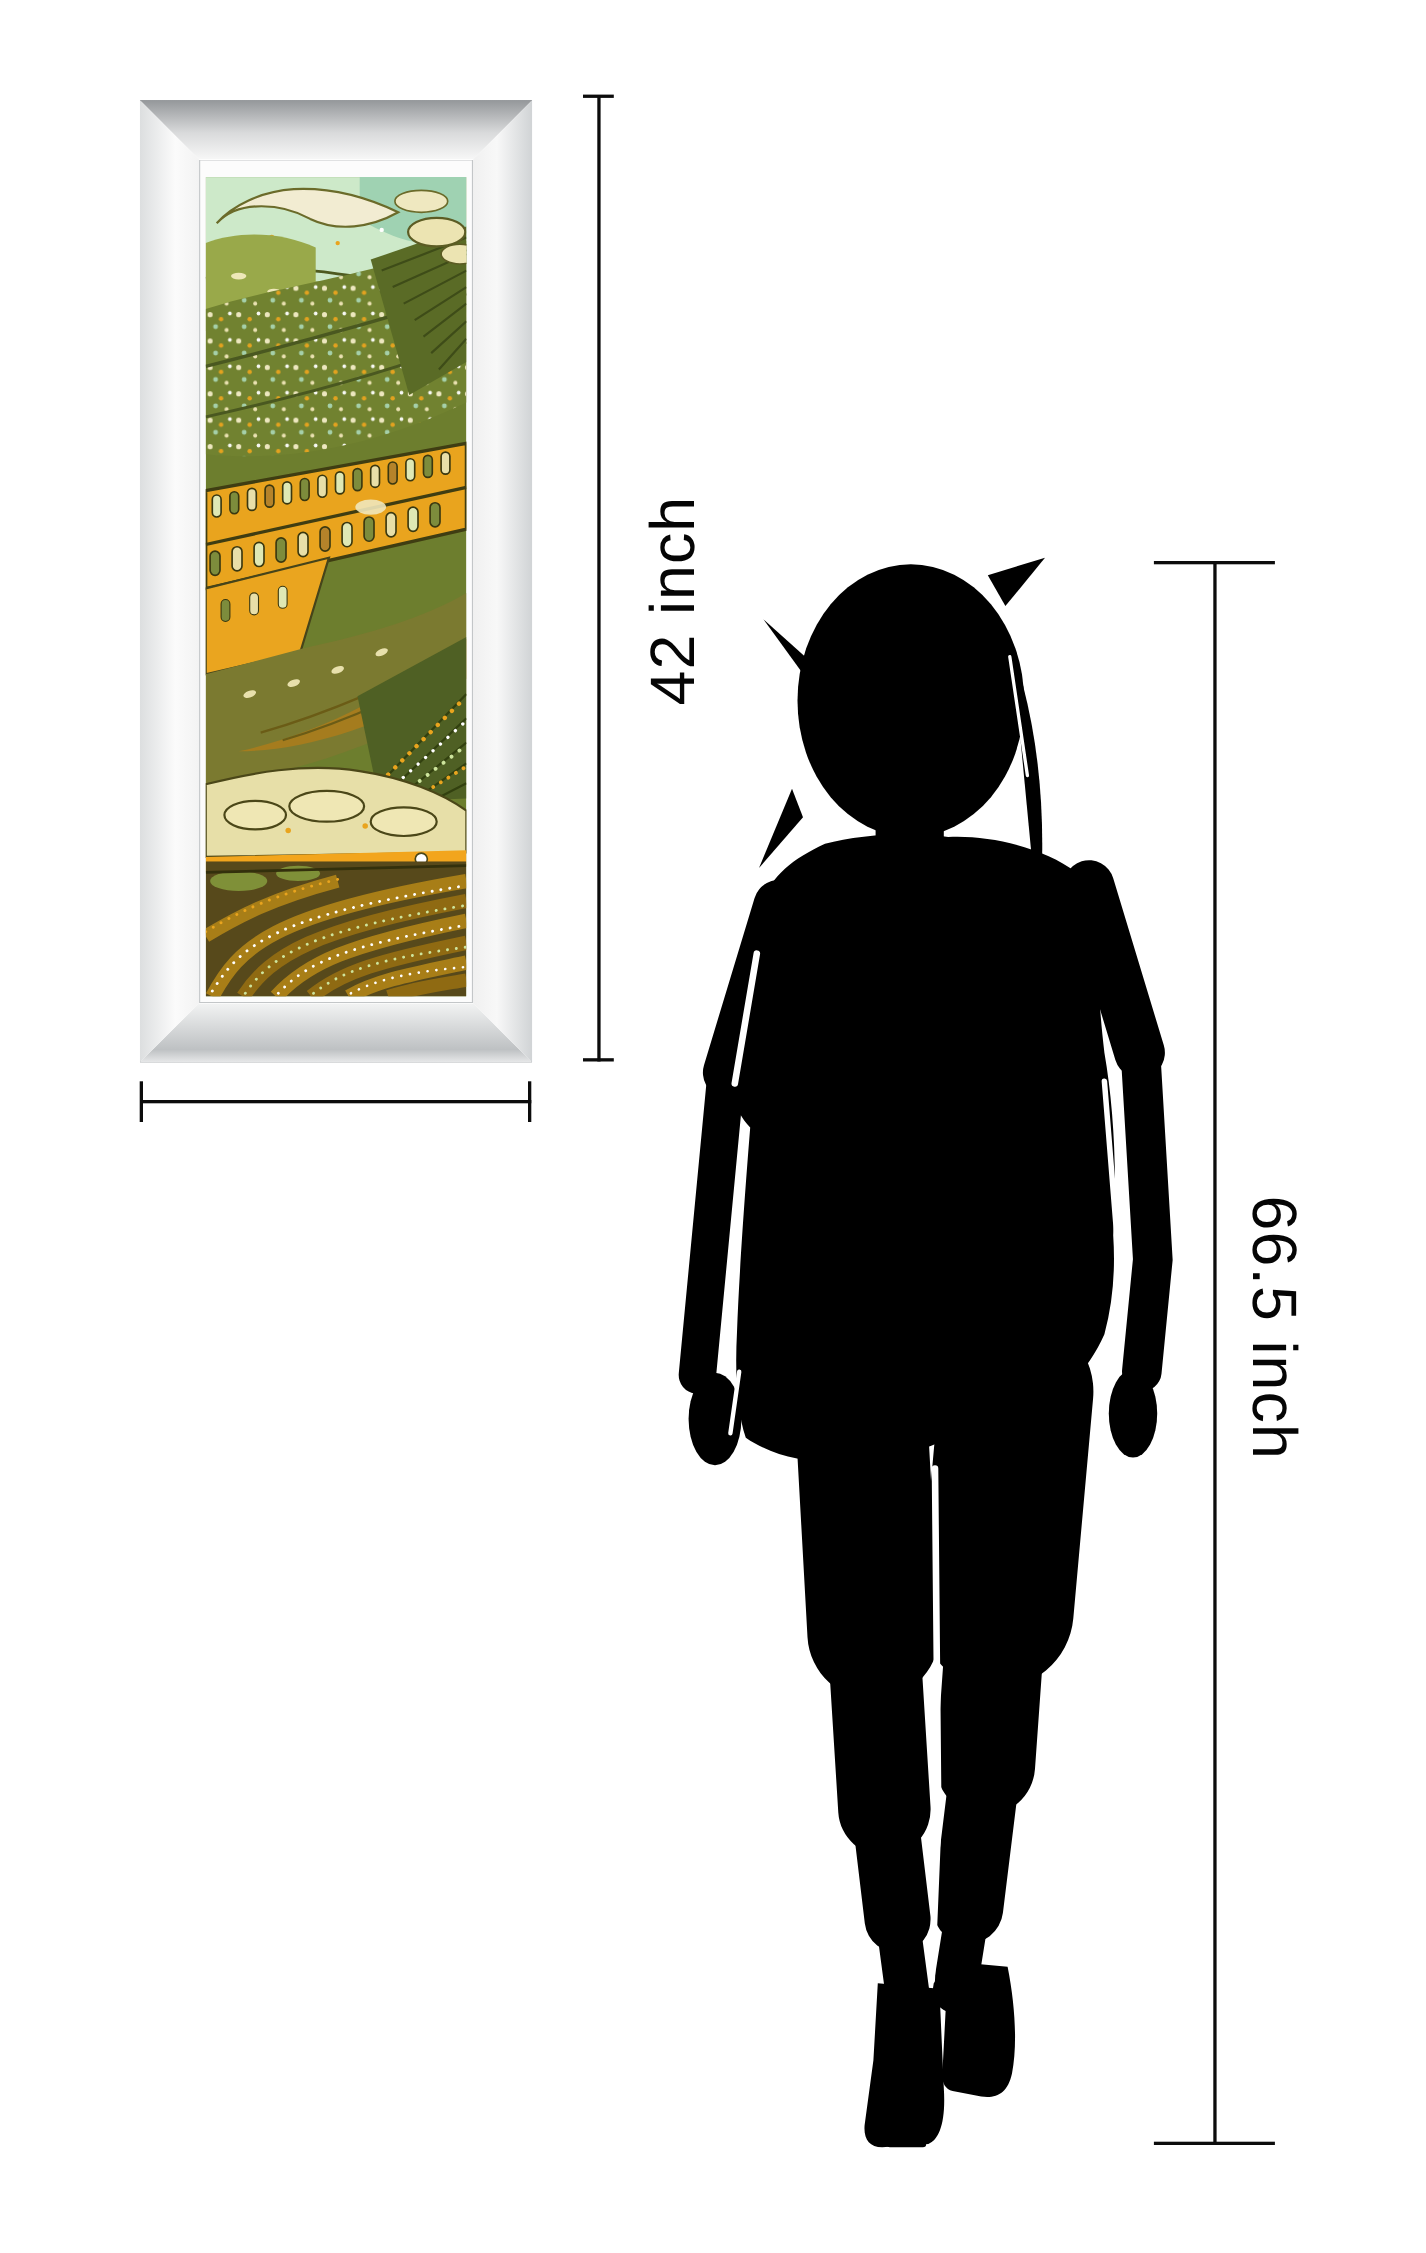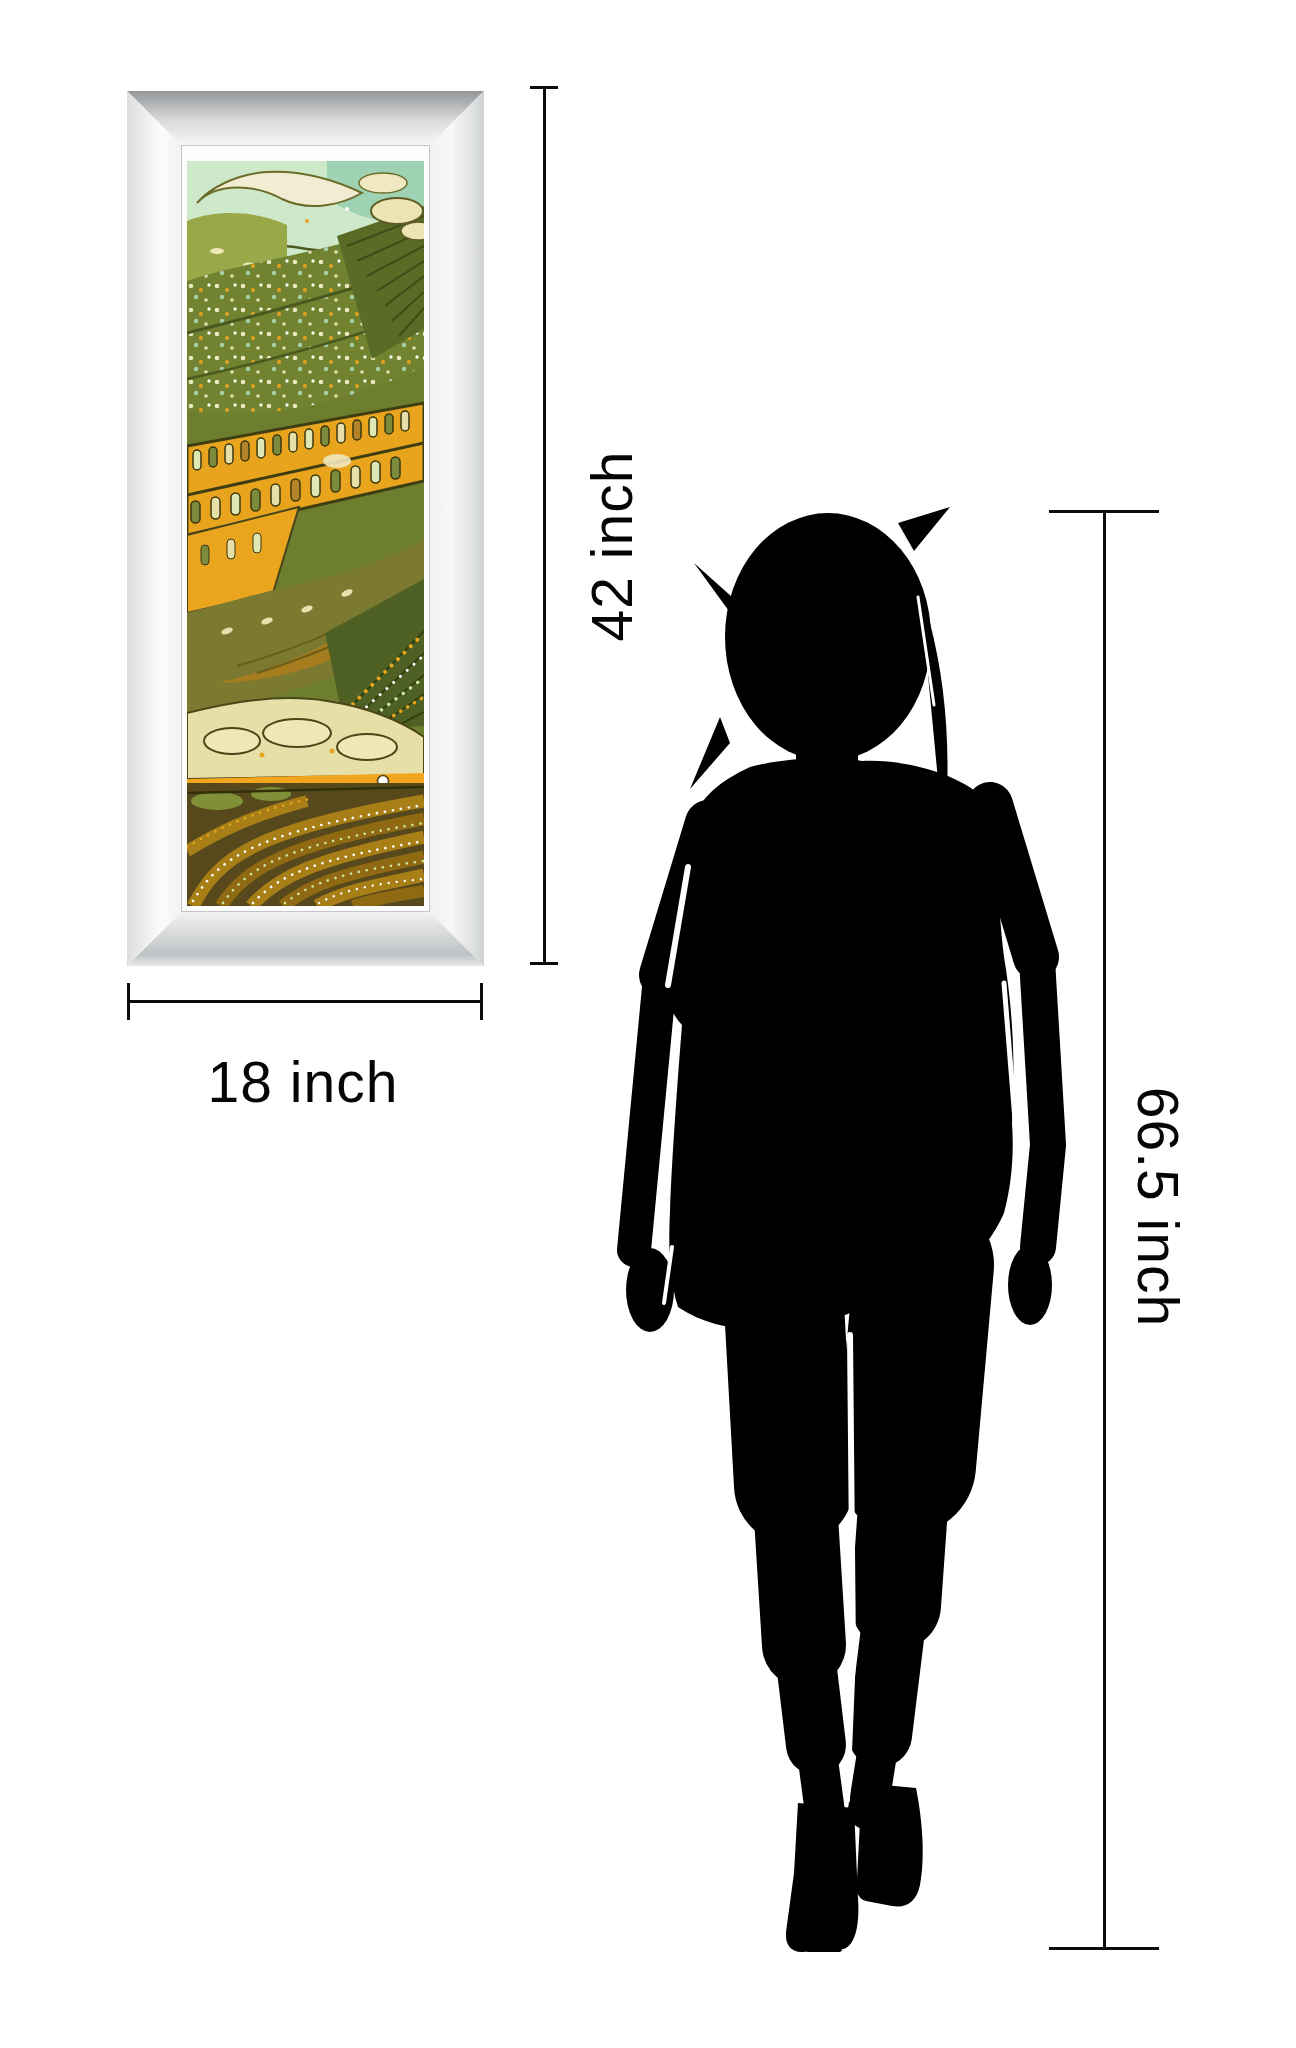--- a/index.html
+++ b/index.html
@@ -171,21 +171,20 @@
   </div>
 
   <div class="dim" style="left:543px;top:87px;width:3px;height:878px;"></div>
   <div class="dim" style="left:530px;top:86px;width:28px;height:3px;"></div>
   <div class="dim" style="left:530px;top:962px;width:28px;height:3px;"></div>
   <div class="dim-label rot-ccw" style="left:472px;top:514px;width:280px;">42 inch</div>
 
   <div class="dim" style="left:128px;top:1000px;width:355px;height:3px;"></div>
   <div class="dim" style="left:127px;top:983px;width:3px;height:37px;"></div>
   <div class="dim" style="left:480px;top:983px;width:3px;height:37px;"></div>
-  <div class="dim-label" style="left:163px;top:1050px;width:280px;">18 inch</div>
 
   <div class="dim" style="left:1103px;top:511px;width:3px;height:1439px;"></div>
   <div class="dim" style="left:1049px;top:510px;width:110px;height:3px;"></div>
   <div class="dim" style="left:1049px;top:1947px;width:110px;height:3px;"></div>
   <div class="dim-label rot-cw" style="left:998px;top:1175px;width:320px;">66.5 inch</div>
 
   <svg class="silhouette" viewBox="0 0 470 1450">
     <g fill="#000000" stroke="none">
 
       <ellipse cx="228" cy="132" rx="103" ry="124"></ellipse>

